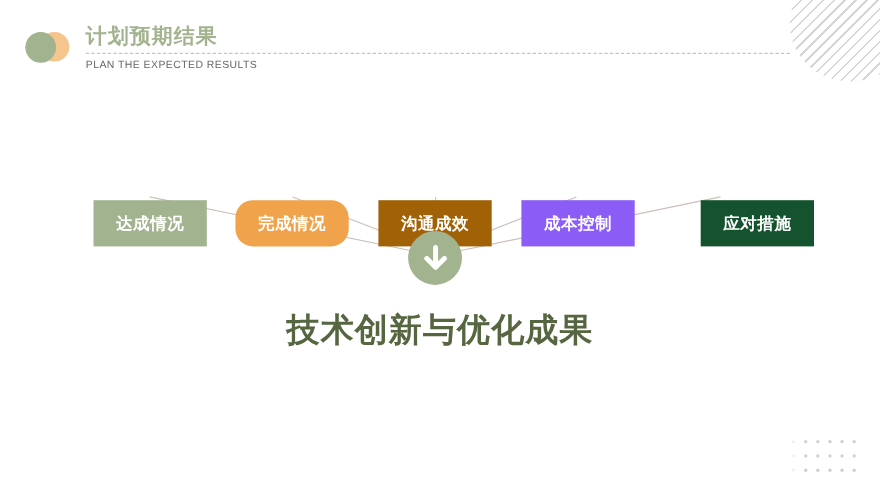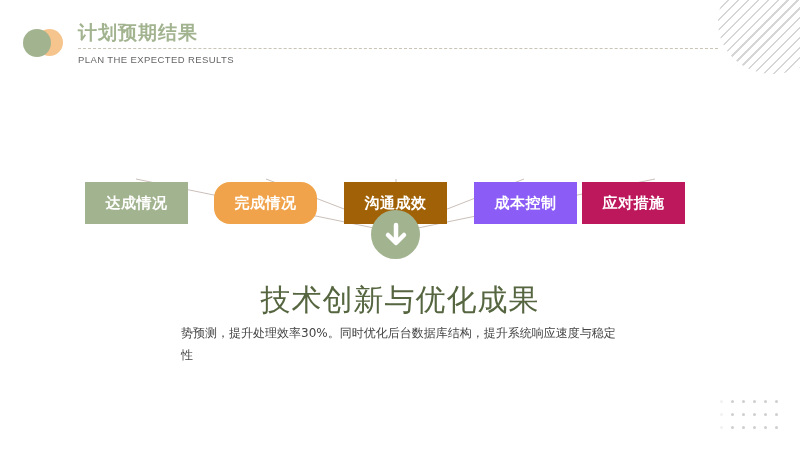--- a/index.html
+++ b/index.html
@@ -7,21 +7,21 @@
   .circle-orange { position: absolute; left: 36px; top: 29px; width: 27px; height: 27px; border-radius: 50%; background: #f6c48d; }
   .circle-green { position: absolute; left: 23px; top: 29px; width: 28px; height: 28px; border-radius: 50%; background: #a2b38f; }
   .title { position: absolute; left: 78px; top: 20px; font-size: 19px; font-weight: bold; color: #a2b38f; letter-spacing: 1px; }
   .dash { position: absolute; left: 78px; top: 48px; width: 640px; border-top: 1px dashed #c9c4b6; }
   .subtitle { position: absolute; left: 78px; top: 54px; font-family: "Liberation Sans", sans-serif; font-size: 9.5px; font-weight: normal; color: #666; letter-spacing: 0.4px; }
   .stripes { position: absolute; left: 718px; top: -30px; width: 110px; height: 104px; border-radius: 50%;
     background: repeating-linear-gradient(135deg, #d6d6d6 0 1.6px, transparent 1.6px 7px); }
   .box { position: absolute; top: 137px; width: 103px; height: 42px; color: #fff; font-size: 15px; font-weight: bold; display: flex; align-items: center; justify-content: center; letter-spacing: 0.5px; margin-top: 45px; }
   .lines { position: absolute; left: 0; top: 0; }
   .arrow-circle { position: absolute; left: 371px; top: 210px; width: 49px; height: 49px; border-radius: 50%; background: #a2b38f; display: flex; align-items: center; justify-content: center; }
-  .heading { position: absolute; left: 0; width: 800px; top: 280px; text-align: center; font-size: 30px; font-weight: normal; color: #566640; letter-spacing: 1px; }
+  .heading { position: absolute; left: 0; width: 800px; top: 280px; text-align: center; font-size: 30px; font-weight: bold; color: #566640; letter-spacing: 1px; }
   .para { position: absolute; left: 181px; top: 322px; width: 440px; font-size: 12px; line-height: 22px; color: #444; }
   .dots { position: absolute; left: 720px; top: 400px; display: grid; grid-template-columns: repeat(6, 11px); row-gap: 10px; }
   .dot { width: 3px; height: 3px; border-radius: 50%; background: #cfcfcf; }
 </style>
 </head>
 <body>
 
 <div class="circle-orange"></div>
 <div class="circle-green"></div>
 <div class="title">计划预期结果</div>
@@ -36,31 +36,30 @@
     <line x1="396" y1="179" x2="396" y2="210"></line>
     <line x1="524" y1="179" x2="414" y2="222"></line>
     <line x1="655" y1="179" x2="418" y2="228"></line>
   </g>
 </svg>
 
 <div class="box" style="left:85px;background:#a2b38f;">达成情况</div>
 <div class="box" style="left:214px;background:#f0a34a;border-radius:16px;">完成情况</div>
 <div class="box" style="left:344px;background:#a16207;">沟通成效</div>
 <div class="box" style="left:474px;background:#8b5cf6;">成本控制</div>
-<div class="box" style="left:582px;background:#be185d;">应对措施</div>
+<div class="box" style="left:637px;background:#14532d;">应对措施</div>
 
 <div class="arrow-circle">
   <svg width="26" height="26" viewBox="0 0 26 26">
     <path d="M13 3 V20 M5 13 L13 21 L21 13" stroke="#fff" stroke-width="4.5" fill="none" stroke-linecap="round" stroke-linejoin="round"></path>
   </svg>
 </div>
 
 <div class="heading">技术创新与优化成果</div>
 <div class="para">
-  <div>势预测，提升处理效率30%。同时优化后台数据库结构，提升系统响应速度与稳定性</div>
 </div>
 
 <div class="dots">
   <div class="dot" style="opacity:.3"></div>
     <div class="dot"></div>
     <div class="dot"></div>
     <div class="dot"></div>
     <div class="dot"></div>
     <div class="dot"></div>
   <div class="dot" style="opacity:.3"></div>

